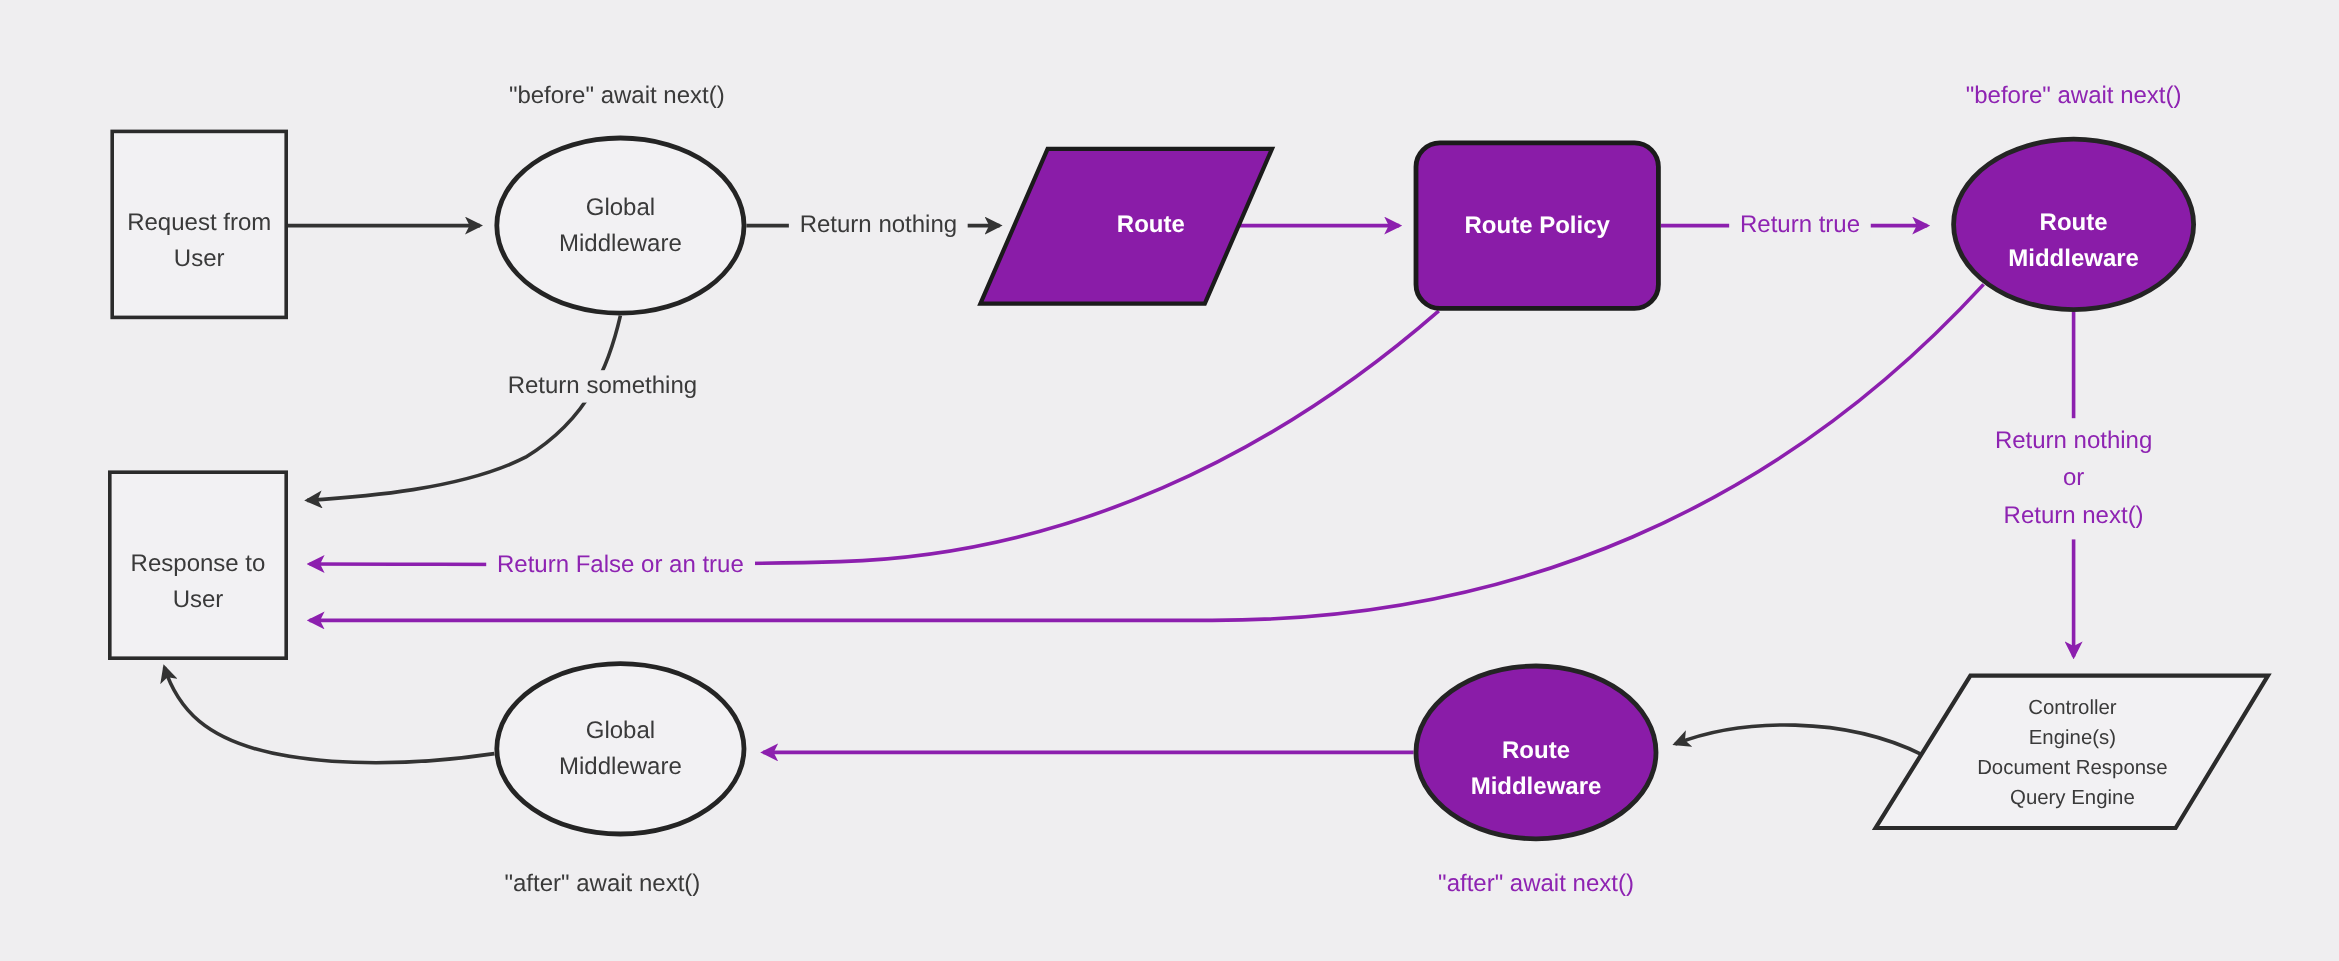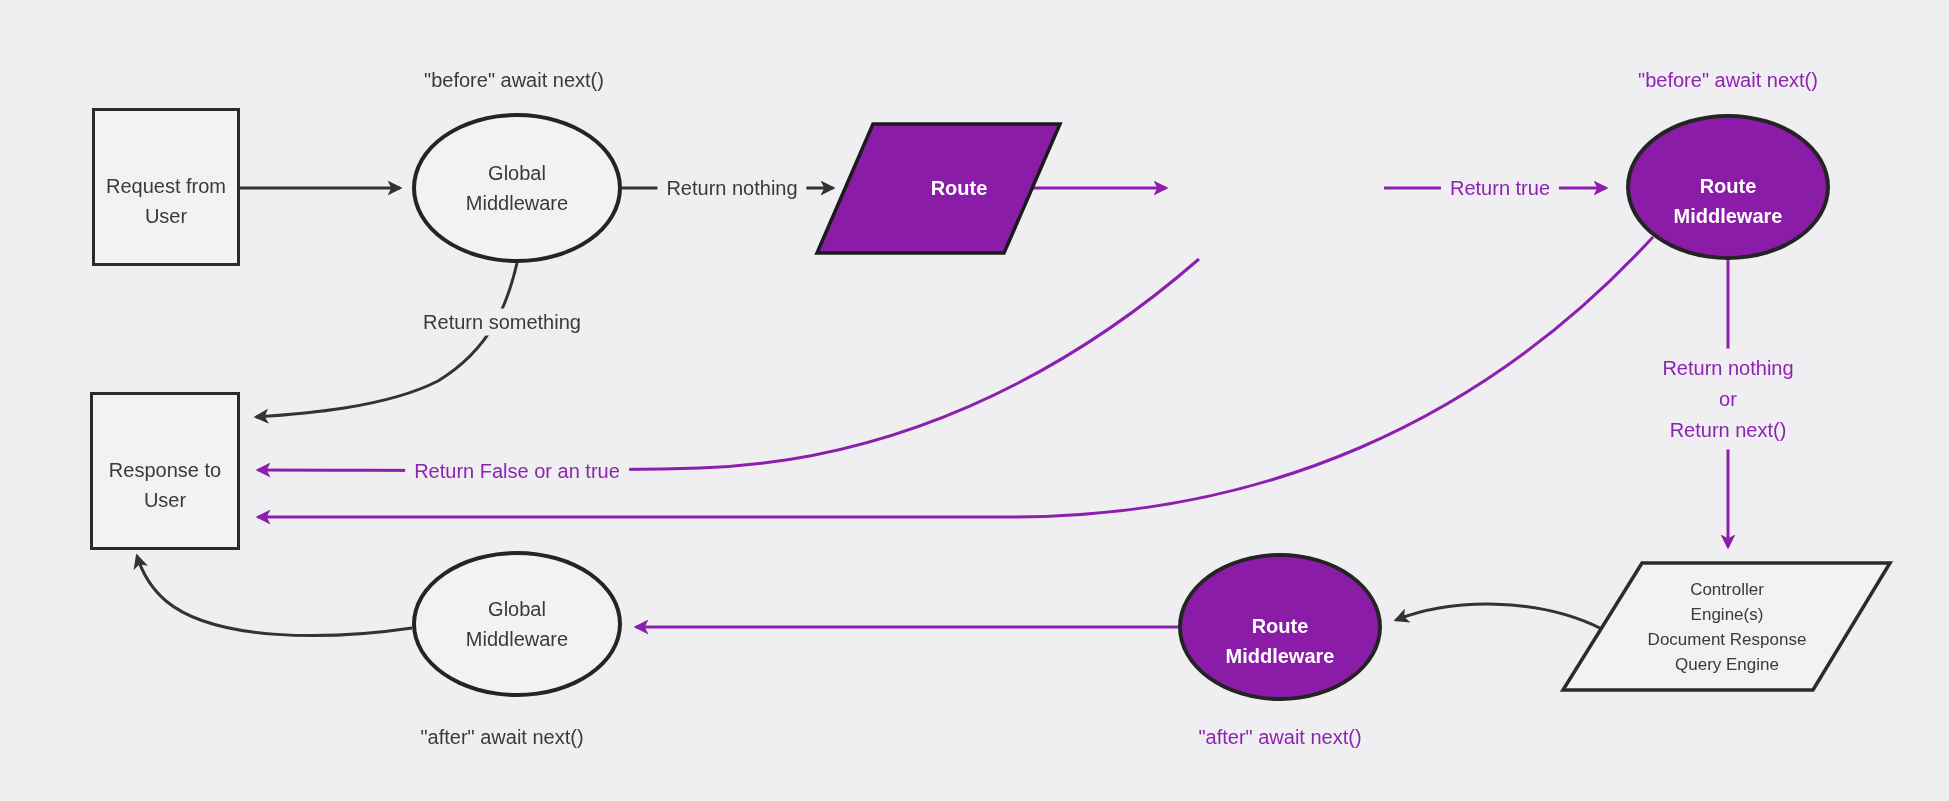--- a/index.html
+++ b/index.html
@@ -77,20 +77,23 @@
   </svg>
 
   <div class="node rect" style="left:92px;top:108px;width:148px;height:158px;">
     <div class="lbl w130">Request from User</div>
   </div>
 
   <div class="node ellipse" style="left:412px;top:113px;width:210px;height:150px;">
     <div class="lbl w140">Global Middleware</div>
   </div>
 
+  <div class="node rounded" style="left:1178px;top:117px;width:206px;height:142px;">
+    <div class="lbl">Route Policy</div>
+  </div>
 
   <div class="node ellipse purple" style="left:1626px;top:114px;width:204px;height:146px;">
     <div class="lbl w130">Route Middleware</div>
   </div>
 
   <div class="node rect" style="left:90px;top:392px;width:150px;height:158px;justify-content:center;">
     <div class="lbl w130">Response to User</div>
   </div>
 
   <div class="node ellipse purple" style="left:1178px;top:553px;width:204px;height:148px;">

